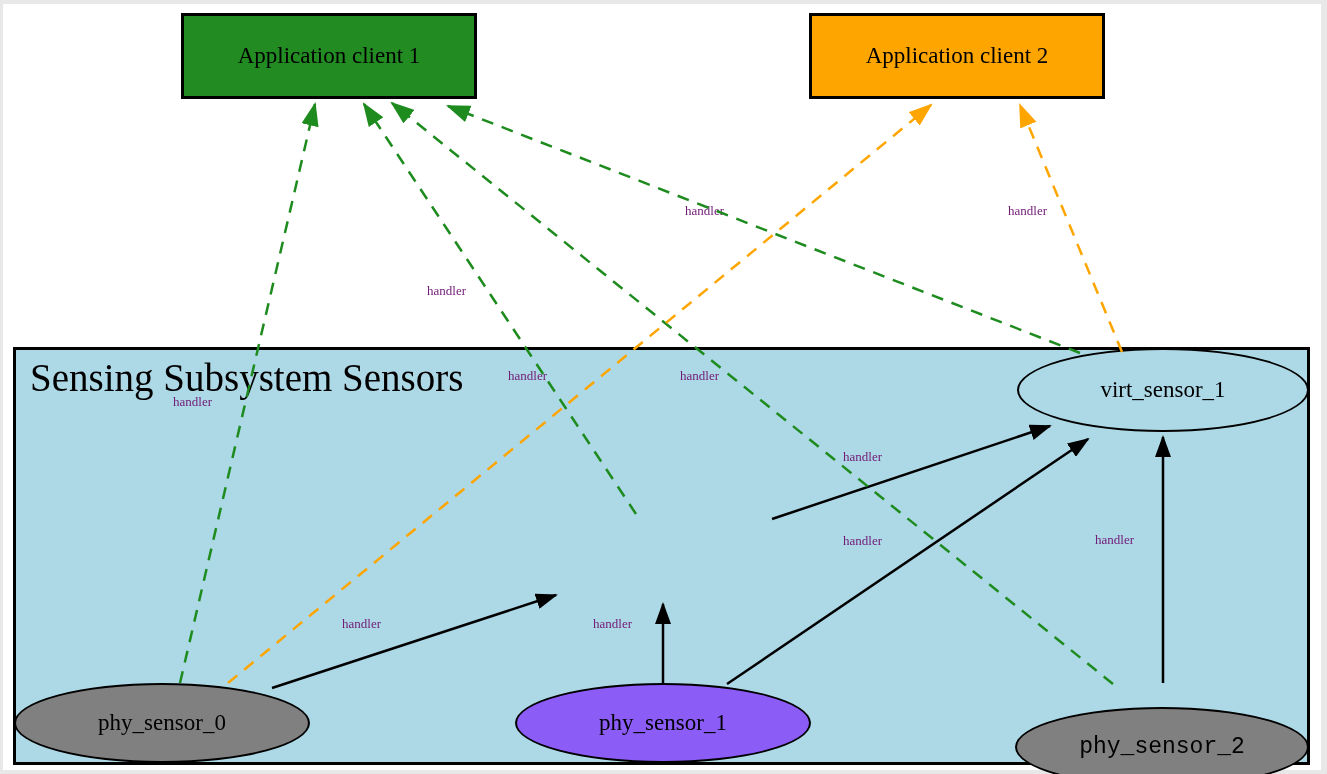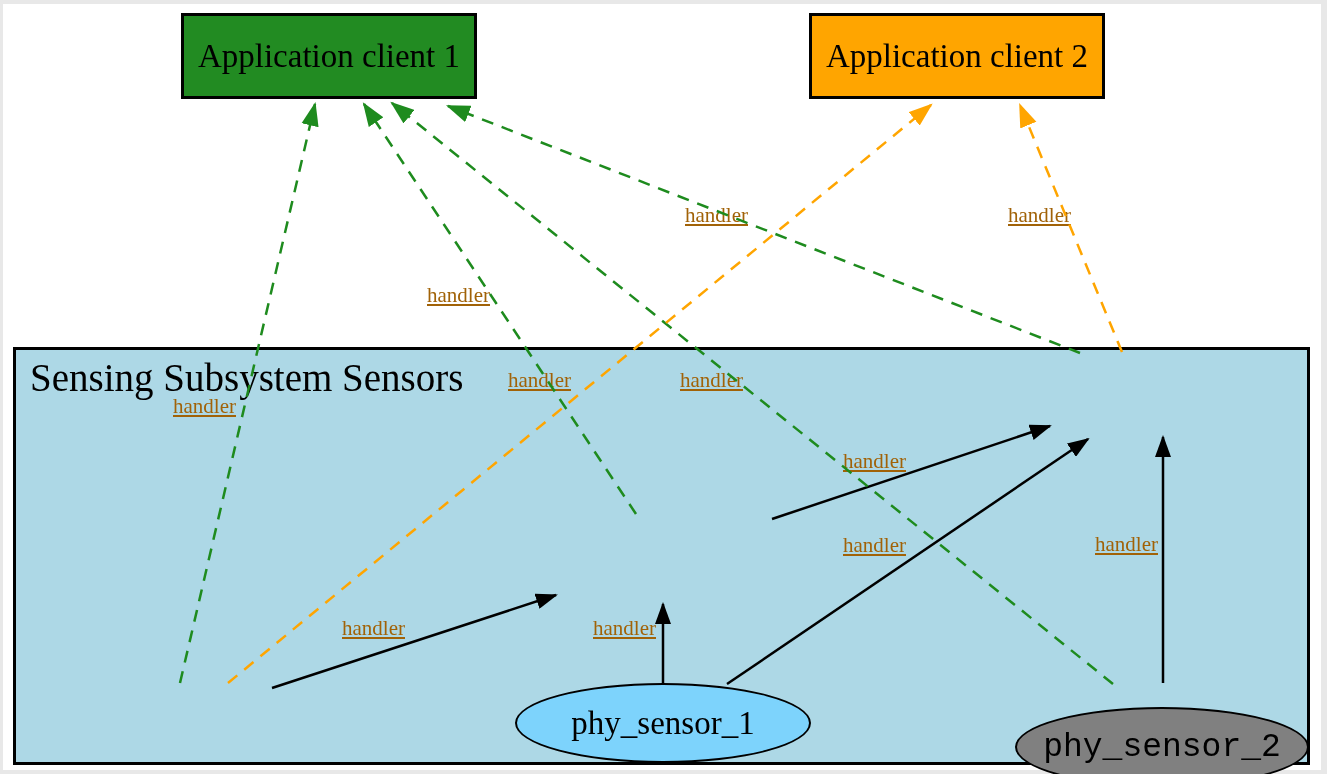--- a/index.html
+++ b/index.html
@@ -18,33 +18,33 @@
     position:absolute;left:10px;top:343px;width:1297px;height:418px;
     background:#add8e6;border:3px solid #000;box-sizing:border-box;
   }
   .cluster-label{
     position:absolute;left:27px;top:351px;
     font-size:39px;color:#000;white-space:nowrap;
   }
   .node{
     position:absolute;box-sizing:border-box;border:2px solid #000;
     display:flex;align-items:center;justify-content:center;
-    font-size:33px;color:#000;white-space:nowrap;
+    font-size:23px;color:#000;white-space:nowrap;
   }
   .rectnode{border-width:3px;}
   .ellipsenode{border-radius:50%;}
   .n-client1{left:178px;top:9px;width:296px;height:86px;background:#228b22;}
   .n-client2{left:806px;top:9px;width:296px;height:86px;background:#ffa500;}
   .n-virt1{left:1014px;top:344px;width:292px;height:84px;background:#add8e6;}
   .n-virt0{left:513px;top:511px;width:292px;height:86px;background:#add8e6;}
   .n-phy0{left:11px;top:679px;width:296px;height:80px;background:#808080;}
-  .n-phy1{left:512px;top:679px;width:296px;height:80px;background:#7dd3fc;}
+  .n-phy1{left:512px;top:679px;width:296px;height:80px;background:#8b5cf6;}
   .n-phy2{left:1012px;top:703px;width:294px;height:80px;background:#808080;font-family:Liberation Mono, monospace;}
   .elabel{
-    position:absolute;color:#a16207;font-size:21px;white-space:nowrap;text-decoration:underline;
+    position:absolute;color:#701a75;font-size:13px;white-space:nowrap;
   }
   .l0{left:339px;top:612px;}
   .l1{left:590px;top:612px;}
   .l2{left:840px;top:445px;}
   .l3{left:840px;top:529px;}
   .l4{left:1092px;top:528px;}
   .l5{left:170px;top:390px;}
   .l6{left:424px;top:279px;}
   .l7{left:682px;top:199px;}
   .l8{left:677px;top:364px;}
@@ -58,20 +58,26 @@
 <div class="canvas">
 
   <div class="cluster"></div>
   <div class="cluster-label">Sensing Subsystem Sensors</div>
 
   <div class="node rectnode n-client1">
     <span>Application client 1</span>
   </div>
   <div class="node rectnode n-client2">
     <span>Application client 2</span>
+  </div>
+  <div class="node ellipsenode n-virt1">
+    <span>virt_sensor_1</span>
+  </div>
+  <div class="node ellipsenode n-phy0">
+    <span>phy_sensor_0</span>
   </div>
   <div class="node ellipsenode n-phy1">
     <span>phy_sensor_1</span>
   </div>
   <div class="node ellipsenode n-phy2">
     <span>phy_sensor_2</span>
   </div>
 
   <span class="elabel l0">handler</span>
   <span class="elabel l1">handler</span>

